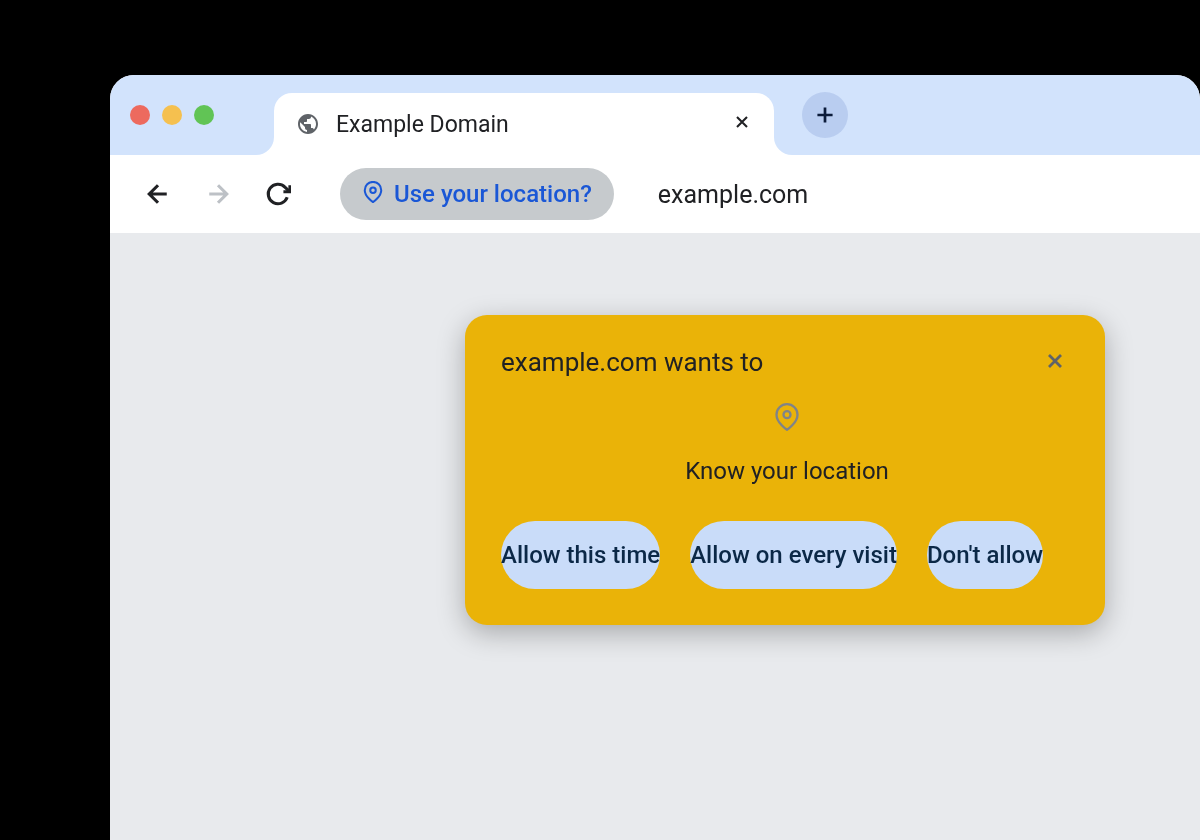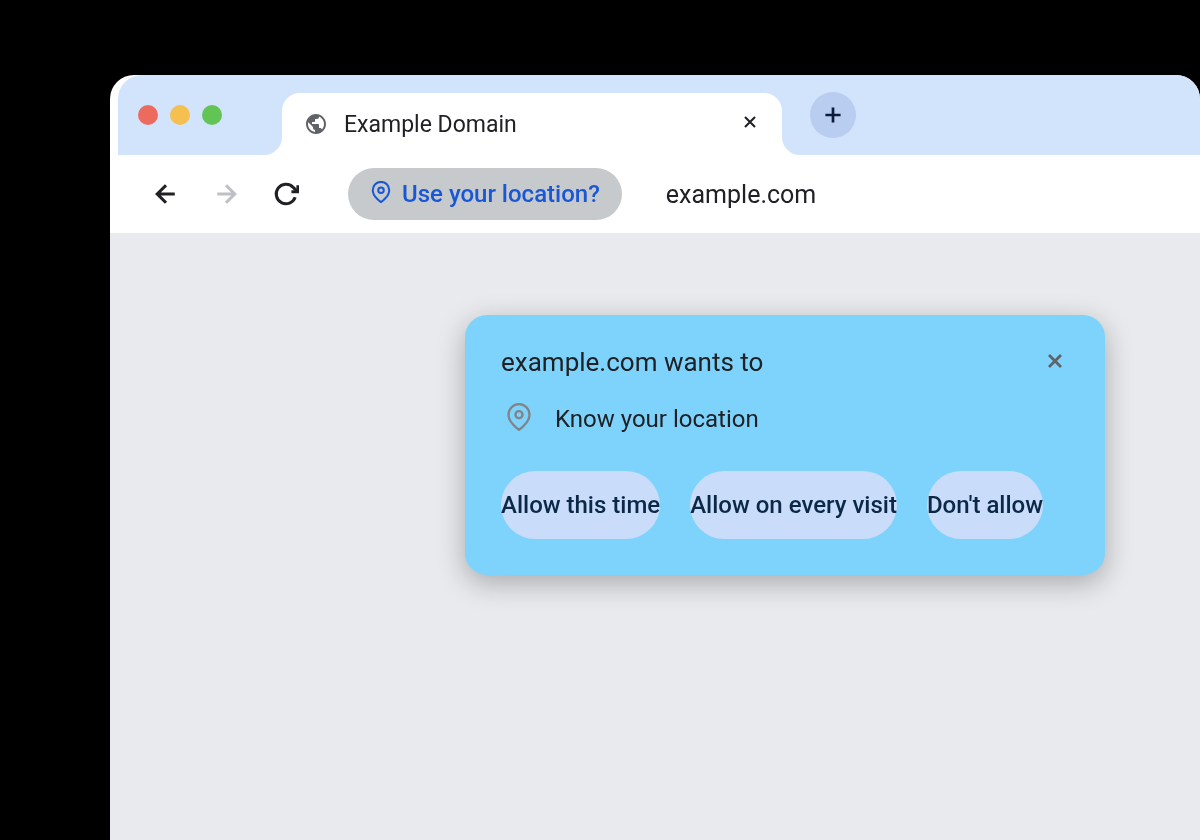--- a/index.html
+++ b/index.html
@@ -13,21 +13,20 @@
   }
   .browser-window {
     position: absolute;
     top: 75px;
     left: 110px;
     width: 1090px;
     height: 765px;
     background: #fff;
     border-radius: 24px 24px 0 0;
     overflow: visible;
-    padding-left: 8px;
   }
   .tab-strip {
     height: 80px;
     background: #d2e3fc;
     border-radius: 24px 24px 0 0;
     display: flex;
     align-items: center;
     padding: 0 20px;
     position: relative;
   }
@@ -157,21 +156,21 @@
     left: 0;
     right: 0;
     bottom: 0;
     background: #e8eaed;
   }
   .permission-dialog {
     position: absolute;
     top: 240px;
     left: 355px;
     width: 640px;
-    background: #7dd3fc;
+    background: #eab308;
     border-radius: 22px;
     box-shadow: 0 8px 28px rgba(0,0,0,0.28);
     padding: 32px 36px 36px 36px;
   }
   .dialog-header {
     display: flex;
     justify-content: space-between;
     align-items: flex-start;
     margin-bottom: 24px;
   }
@@ -184,20 +183,21 @@
     color: #5f6368;
     cursor: pointer;
     padding: 2px;
   }
   .dialog-permission-row {
     display: flex;
     align-items: center;
     gap: 22px;
     margin-bottom: 36px;
     padding-left: 4px;
+    flex-direction: column;
   }
   .dialog-permission-row svg { color: #808488; }
   .dialog-permission-text {
     font-size: 24px;
     color: #202124;
   }
   .dialog-buttons {
     display: flex;
     flex-direction: row;
     gap: 30px;

